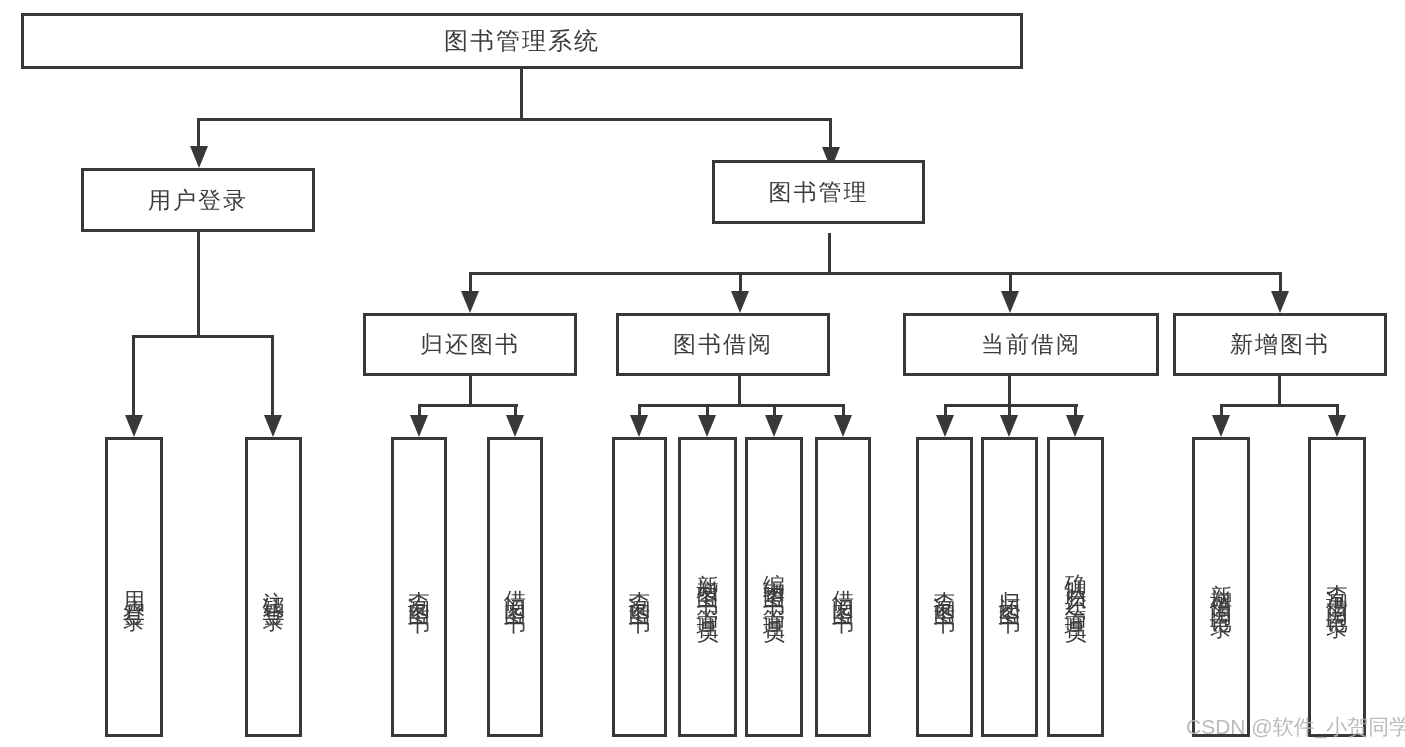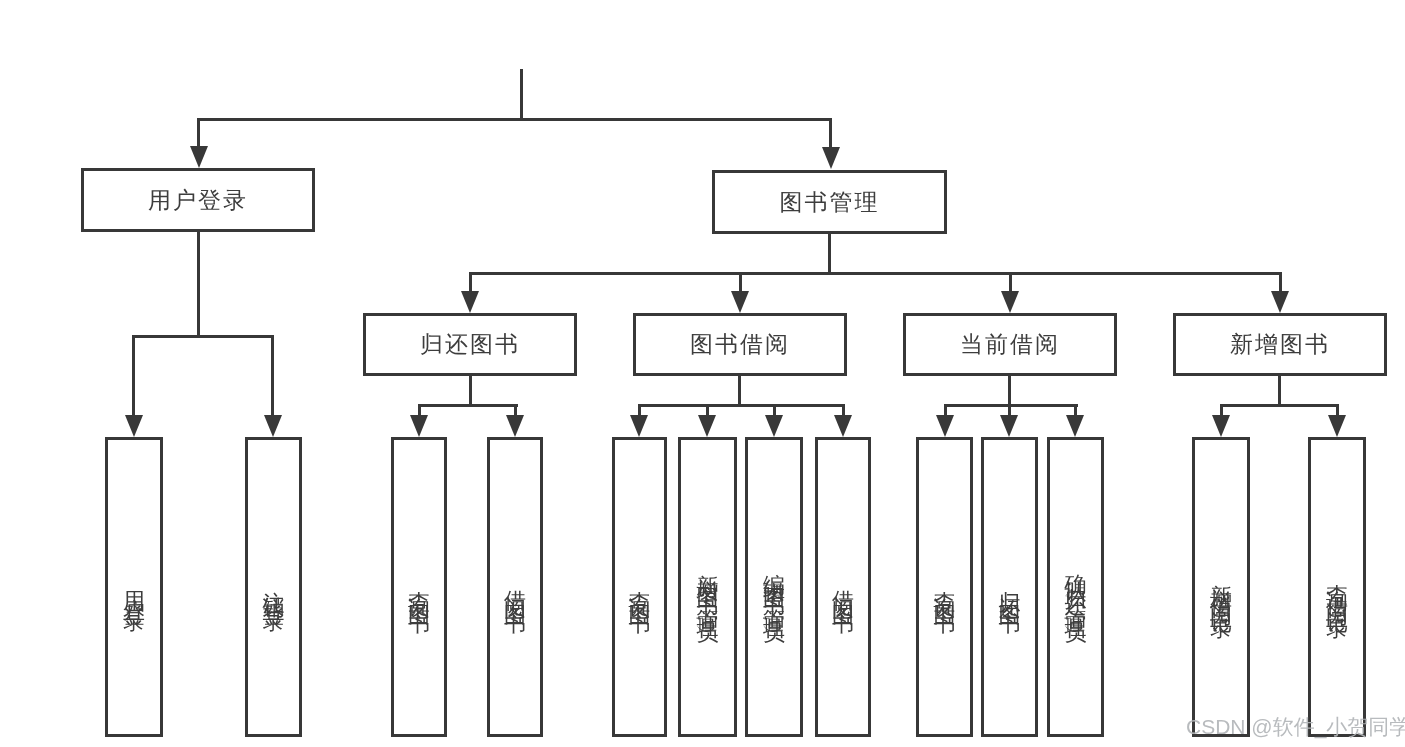--- a/index.html
+++ b/index.html
@@ -70,32 +70,35 @@
     opacity: 0.92;
     z-index: 3;
     white-space: nowrap;
   }
 </style>
 </head>
 <body>
 
 <div class="canvas">
 
+  <div class="node root" style="left:21px;top:13px;width:1002px;height:56px">
+    <span>图书管理系统</span>
+  </div>
 
   <div class="v" style="left:520px;top:69px;height:49px"></div>
   <div class="h" style="left:197px;top:118px;width:635px"></div>
   <div class="v" style="left:197px;top:118px;height:34px"></div>
   <div class="a" style="left:190px;top:146px"></div>
   <div class="v" style="left:829px;top:118px;height:34px"></div>
   <div class="a" style="left:822px;top:147px"></div>
 
   <div class="node" style="left:81px;top:168px;width:234px;height:64px">
     <span>用户登录</span>
   </div>
-  <div class="node" style="left:712px;top:170px;width:235px;height:64px">
+  <div class="node" style="left:712px;top:160px;width:213px;height:64px">
     <span>图书管理</span>
   </div>
 
   <div class="v" style="left:197px;top:232px;height:103px"></div>
   <div class="h" style="left:132px;top:335px;width:142px"></div>
   <div class="v" style="left:132px;top:335px;height:83px"></div>
   <div class="a" style="left:125px;top:415px"></div>
   <div class="v" style="left:271px;top:335px;height:83px"></div>
   <div class="a" style="left:264px;top:415px"></div>
 
@@ -106,24 +109,24 @@
   <div class="v" style="left:739px;top:272px;height:23px"></div>
   <div class="a" style="left:731px;top:291px"></div>
   <div class="v" style="left:1009px;top:272px;height:23px"></div>
   <div class="a" style="left:1001px;top:291px"></div>
   <div class="v" style="left:1279px;top:272px;height:23px"></div>
   <div class="a" style="left:1271px;top:291px"></div>
 
   <div class="node" style="left:363px;top:313px;width:214px;height:63px">
     <span>归还图书</span>
   </div>
-  <div class="node" style="left:633px;top:313px;width:214px;height:63px">
+  <div class="node" style="left:616px;top:313px;width:214px;height:63px">
     <span>图书借阅</span>
   </div>
-  <div class="node" style="left:903px;top:313px;width:214px;height:63px">
+  <div class="node" style="left:903px;top:313px;width:256px;height:63px">
     <span>当前借阅</span>
   </div>
   <div class="node" style="left:1173px;top:313px;width:214px;height:63px">
     <span>新增图书</span>
   </div>
 
   <div class="v" style="left:469px;top:376px;height:28px"></div>
   <div class="h" style="left:418px;top:404px;width:100px"></div>
   <div class="v" style="left:418px;top:404px;height:13px"></div>
   <div class="a" style="left:410px;top:415px"></div>

